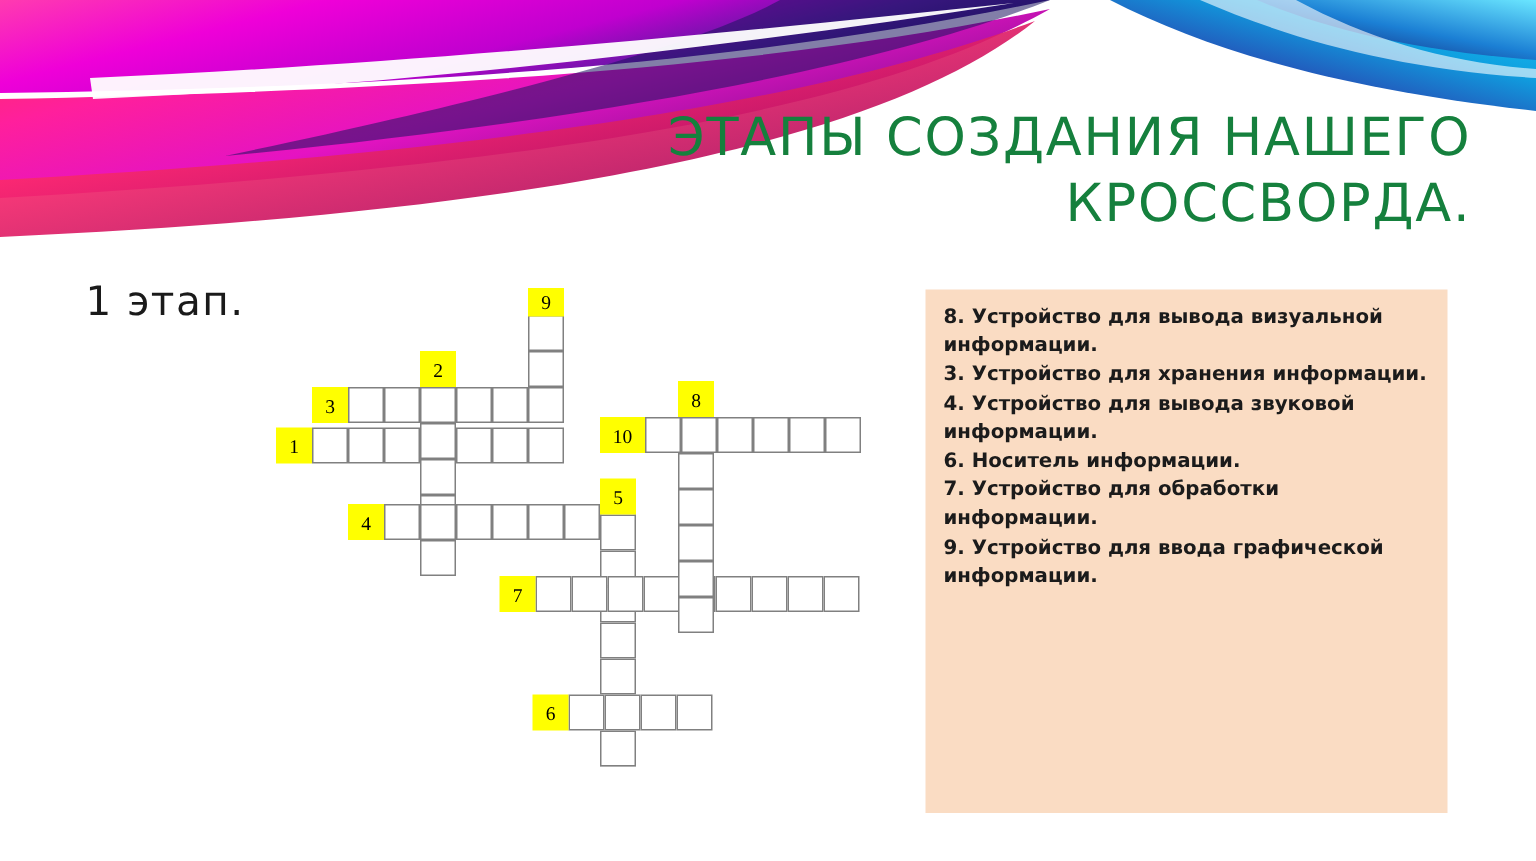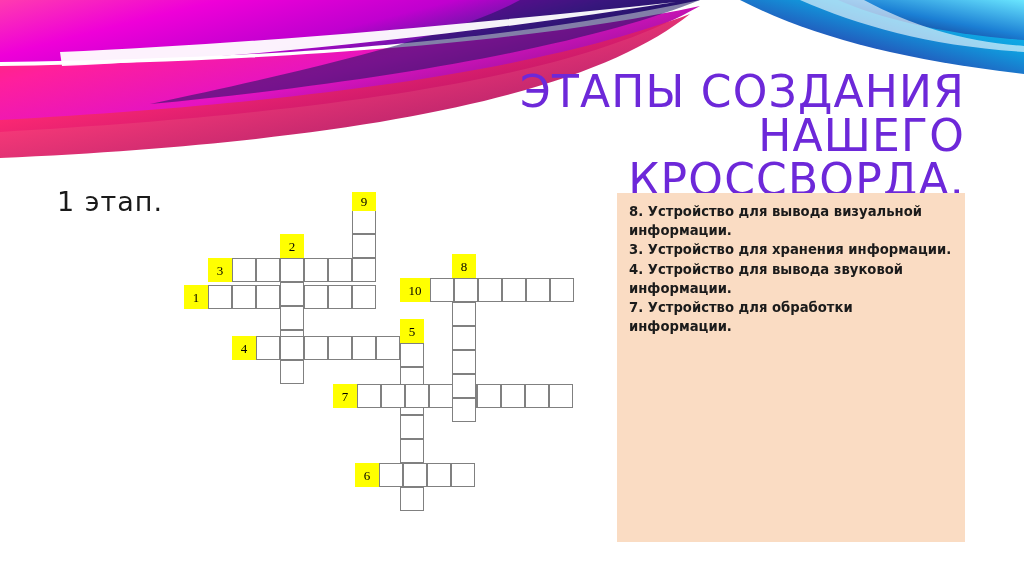--- a/index.html
+++ b/index.html
@@ -22,30 +22,30 @@
     width: 1024px;
     height: 175px;
     overflow: hidden;
     background: #ffffff;
   }
   #banner svg { display: block; }
 
   
   #heading {
     position: absolute;
-    left: 300px;
+    left: 316px;
     top: 70px;
     width: 665px;
     text-align: right;
     font-family: "DejaVu Sans", sans-serif;
     font-weight: 400;
-    font-size: 44px;
+    font-size: 35px;
     line-height: 44px;
     letter-spacing: 1.2px;
-    color: #6d28d9;
+    color: #15803d;
     white-space: pre-line;
   }
 
   
   #stage-label {
     position: absolute;
     left: 57px;
     top: 186px;
     font-family: "DejaVu Sans", sans-serif;
     font-size: 27px;
@@ -234,14 +234,16 @@
     <div class="cw-cell" style="width: 24px; height: 24px; left: 550px; top: 278px;"></div>
     <div class="cw-num" style="left: 400px; top: 278px; width: 30px; height: 24px;">10</div>
     <div class="cw-cell" style="left: 280px; top: 360px; width: 24px; height: 24px;"></div>
     <div class="cw-cell" style="left: 400px; top: 487px; width: 24px; height: 24px;"></div>
   </div>
 
 <div id="clues">
     <p class="clue">8. Устройство для вывода визуальной информации.</p>
     <p class="clue">3. Устройство для хранения информации.</p>
     <p class="clue">4. Устройство для вывода звуковой информации.</p>
+    <p class="clue">6. Носитель информации.</p>
     <p class="clue">7. Устройство для обработки информации.</p>
+    <p class="clue">9. Устройство для ввода графической информации.</p>
   </div>
 
 </body></html>

